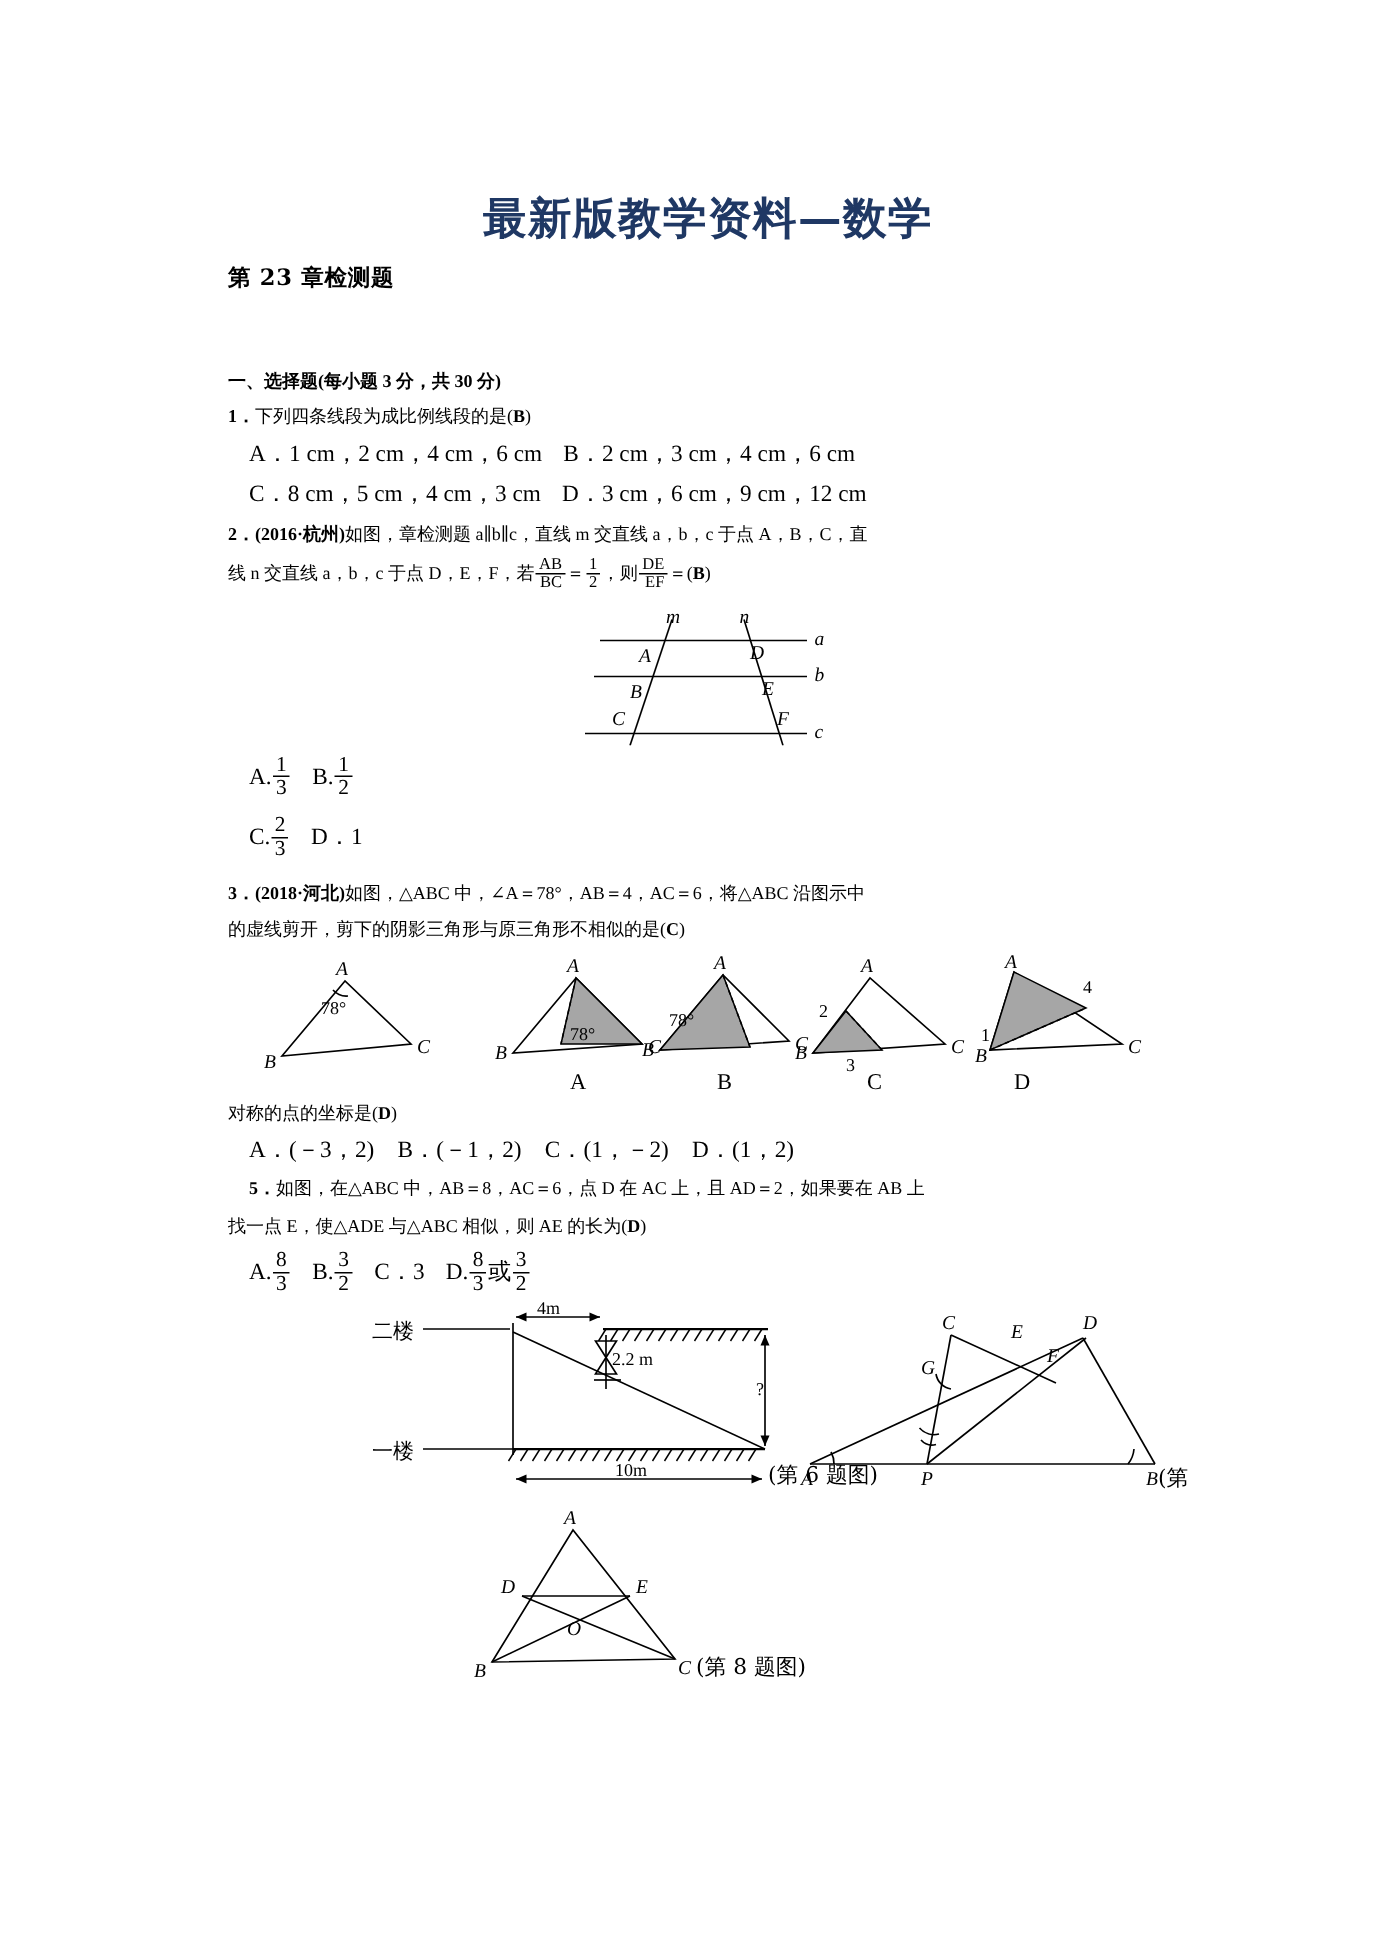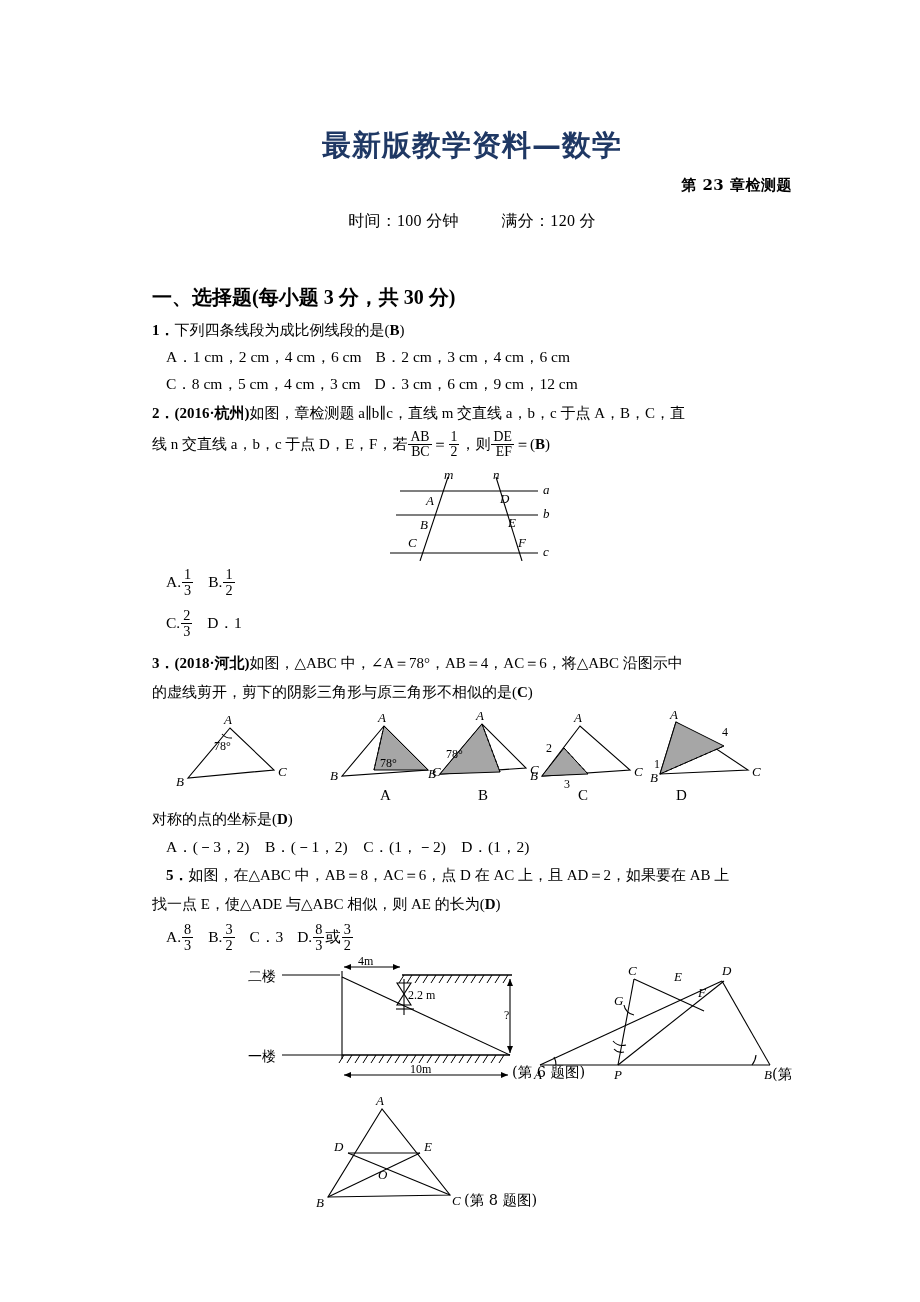--- a/index.html
+++ b/index.html
@@ -30,44 +30,44 @@
     text-align: center;
     color: #1F3864;
     font-family: "DejaVu Serif", "Liberation Serif", serif;
     font-weight: bold;
     font-size: 29px;
     letter-spacing: 1px;
     margin-top: 118px;
     line-height: 1.1;
   }
   .chapter-title {
-    text-align: right;
+    text-align: left;
     font-size: 15px;
     font-weight: bold;
     margin-top: 14px;
     letter-spacing: 0.5px;
     font-family: "DejaVu Serif", "Liberation Serif", serif;
   }
   .exam-meta {
     text-align: center;
     font-size: 16px;
     margin-top: 16px;
     letter-spacing: 0.3px;
   }
   .exam-meta .gap { display: inline-block; width: 34px; }
 
   
   .section-head {
-    font-size: 20px;
+    font-size: 12px;
     font-weight: bold;
     margin-top: 50px;
     line-height: 1.55;
   }
   .q {
-    font-size: 15px;
+    font-size: 12px;
     line-height: 1.62;
     margin-top: 5px;
     text-align: justify;
   }
   .q-num { font-weight: bold; }
   .opts {
     font-size: 15.5px;
     line-height: 1.62;
     margin-top: 2px;
     padding-left: 14px;
@@ -117,25 +117,20 @@
   .cnlbl { font-size: 14px; font-family: "DejaVu Sans", sans-serif; fill:#000; }
 </style>
 </head>
 <body>
 
 <div class="page">
   <div class="content">
 
     <div class="doc-title">最新版教学资料—数学</div>
     <div class="chapter-title">第 23 章检测题</div>
-    <div class="exam-meta">
-      <span>时间：100 分钟</span>
-      <span class="gap"></span>
-      <span>满分：120 分</span>
-    </div>
 
     <div class="section-head">一、选择题(每小题 3 分，共 30 分)</div>
 
     <div class="q">
       <span class="q-num">1．</span><span>下列四条线段为成比例线段的是(</span><span class="ans">B</span><span>)</span>
     </div>
     <div class="opts">
       <span>A．1 cm，2 cm，4 cm，6 cm</span><span class="sp"></span><span>B．2 cm，3 cm，4 cm，6 cm</span>
     </div>
     <div class="opts">

